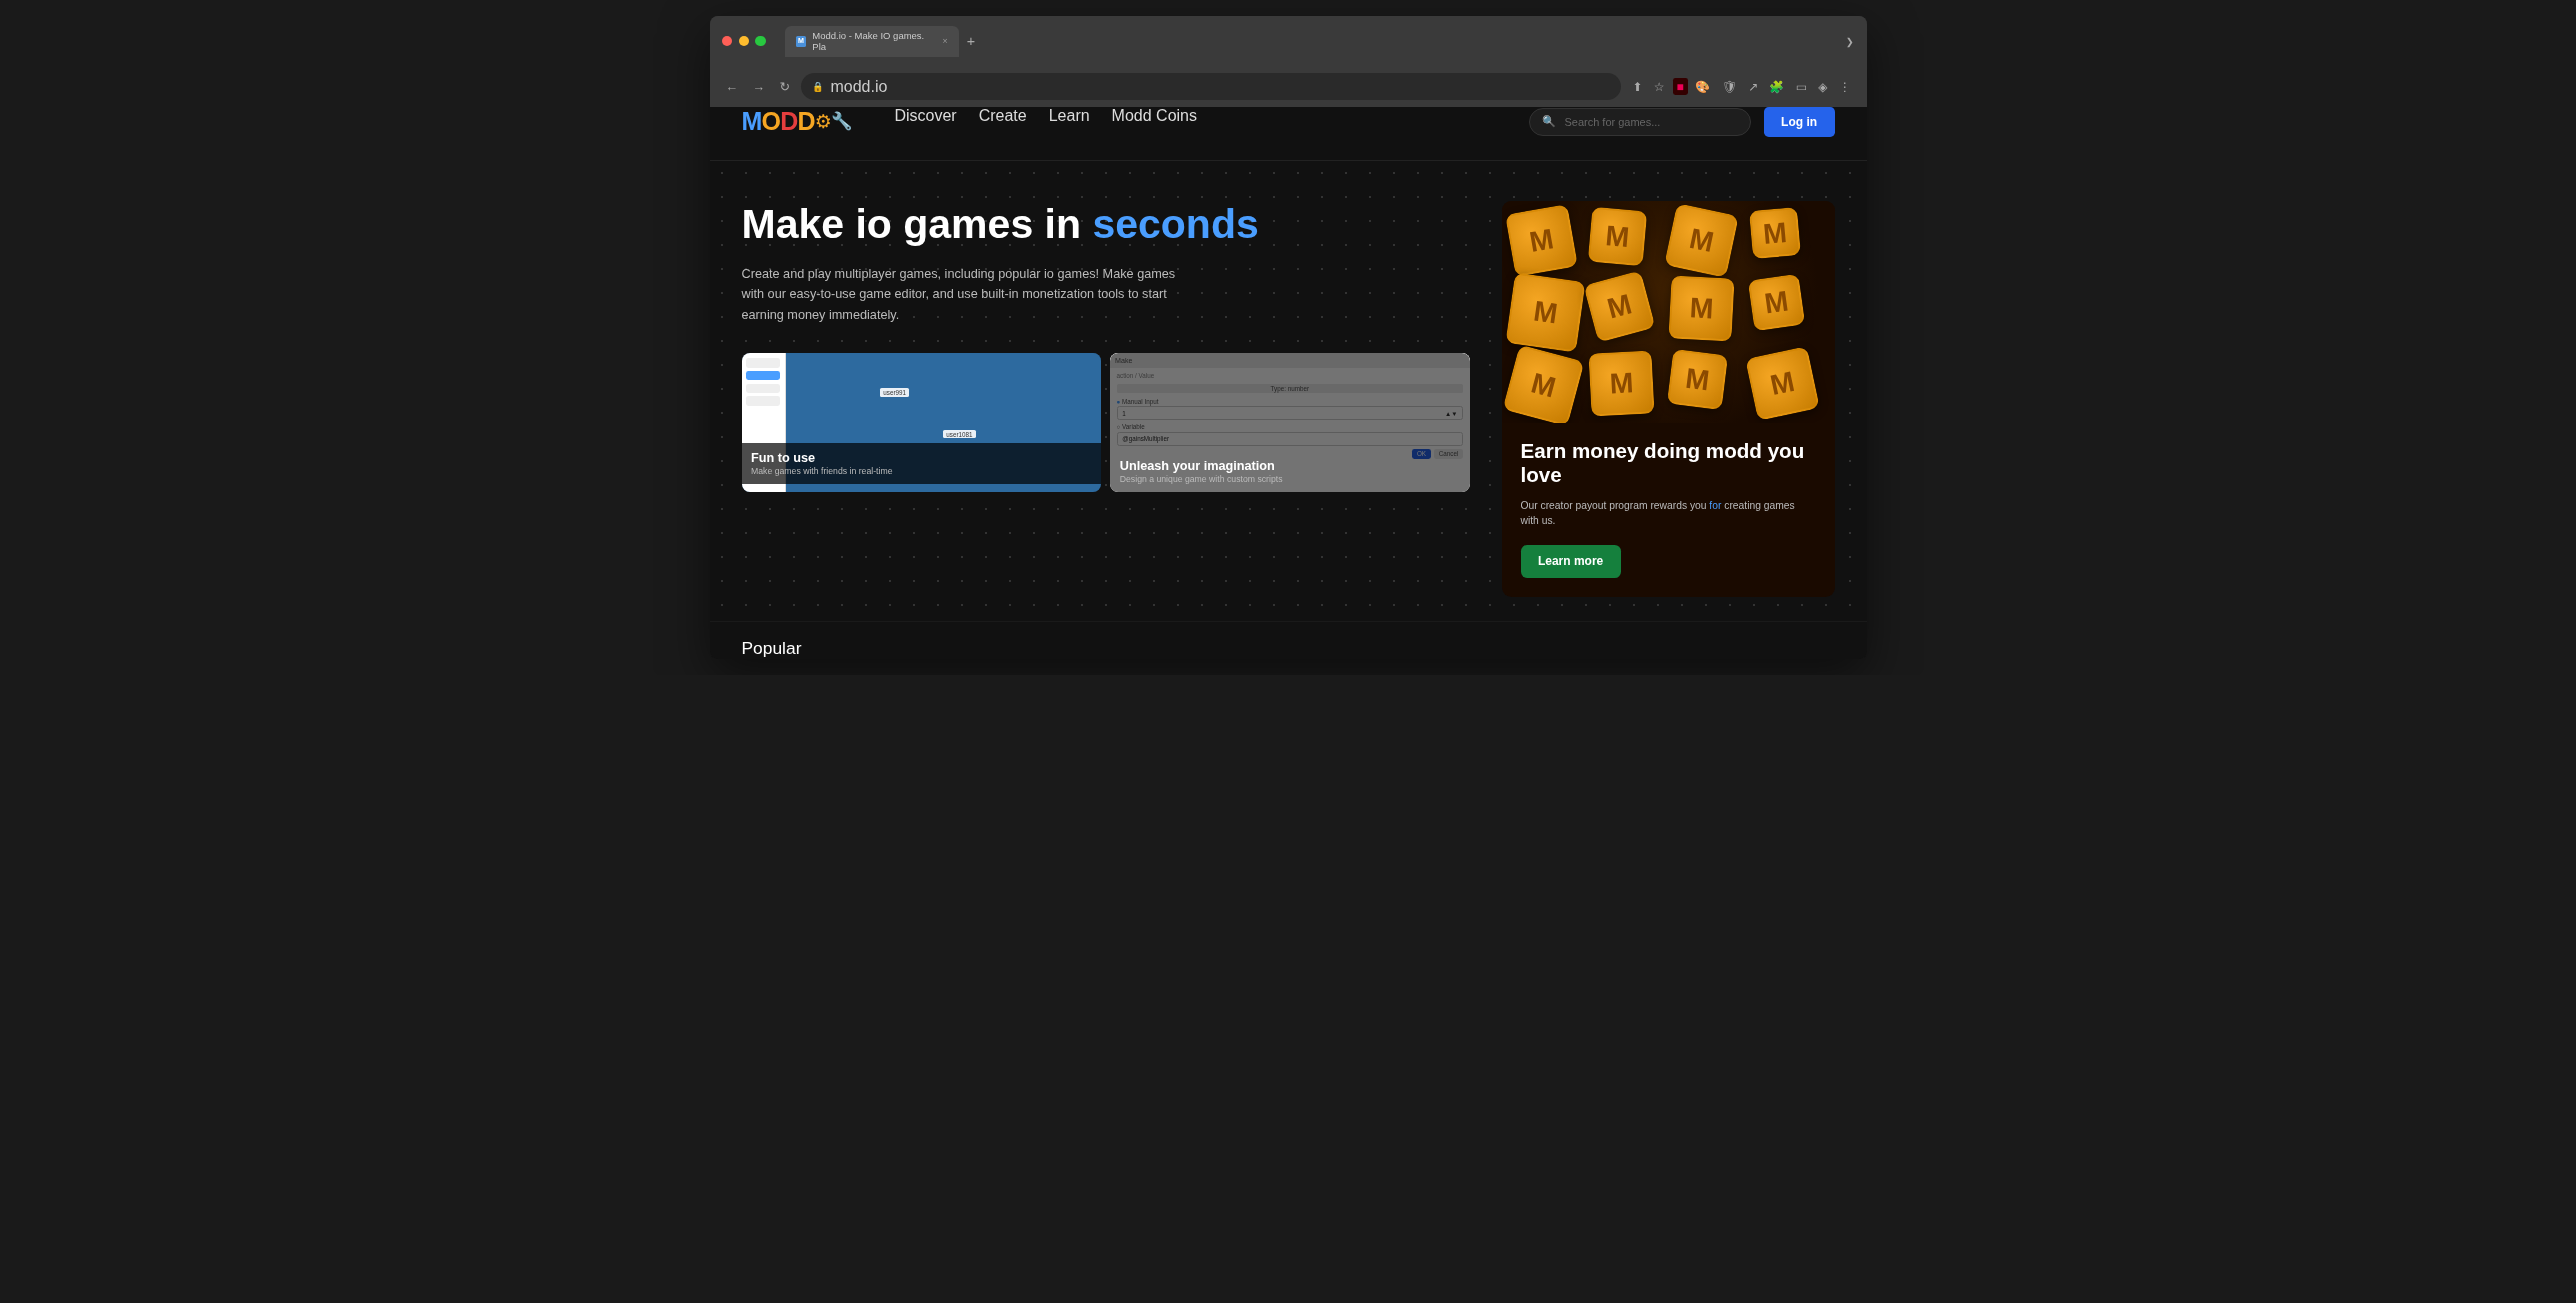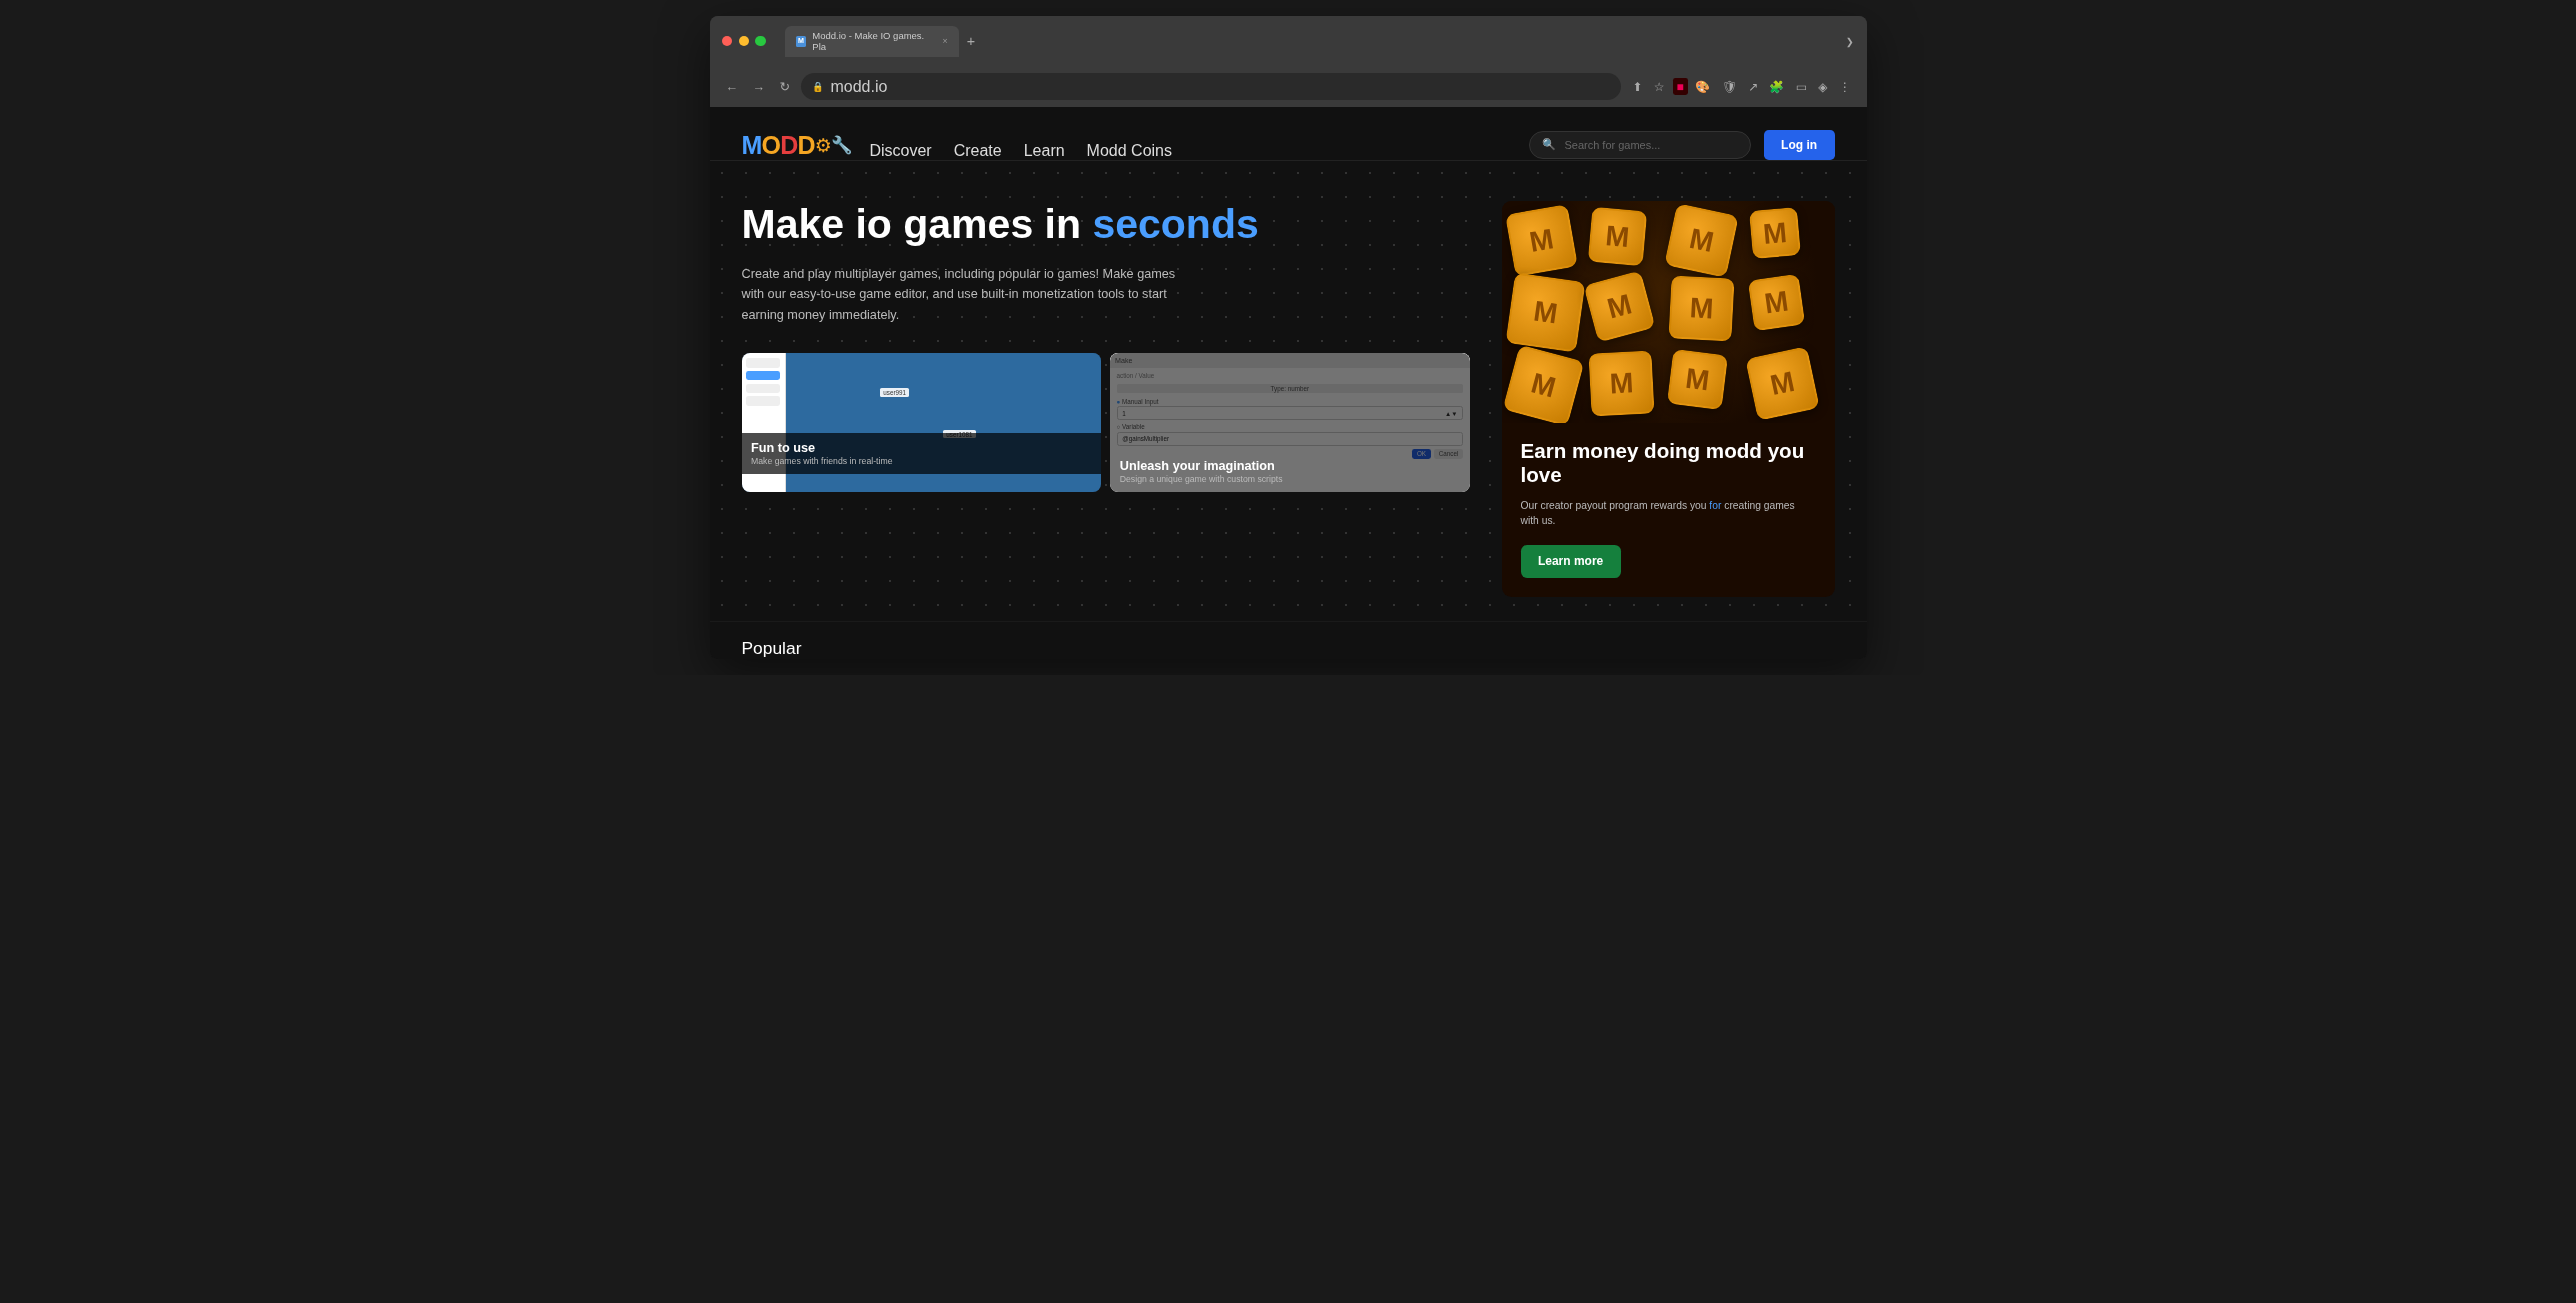--- a/index.html
+++ b/index.html
@@ -28,21 +28,21 @@
     .lock-icon { color: #aaa; font-size: 9.5px; }
     .address-text { color: #ccc; font-size: 16px; }
     .toolbar-actions { display: flex; align-items: center; gap: 4.8px; }
     .toolbar-icon { color: #aaa; font-size: 12px; cursor: pointer; padding: 3.2px; }
     .toolbar-icon.red { color: #e05; background: #300; border-radius: 2.4px; padding: 1.6px 4px; }
 
     
     .website { background: #0d0d0d; }
     
     
-    .nav { background: #111; padding: 0 32px; display: flex; align-items: flex-end; height: 54px; border-bottom: 0.8px solid #222; }
+    .nav { background: #111; padding: 0 32px; display: flex; align-items: flex-start; gap: 25px; height: 54px; border-bottom: 0.8px solid #222; }
     .logo { display: flex; align-items: center; margin-right: 16px; }
     .logo-text { font-size: 25px; font-weight: 900; letter-spacing: -0.8px; }
     .logo-m { color: #4a9eff; }
     .logo-o1 { color: #f5a623; }
     .logo-d1 { color: #e53e3e; }
     .logo-d2 { color: #f5a623; }
     .logo-gear { color: #f5a623; font-size: 19px; }
     .logo-wrench { color: #aaa; font-size: 17.4px; }
     
     .nav-links { display: flex; gap: 22px; align-items: center; }
@@ -69,21 +69,21 @@
     .screenshot-card { border-radius: 8px; overflow: hidden; position: relative; background: #222; height: 139px; }
     
     
     .screenshot-1 { background: linear-gradient(135deg, #1a3a5c 0%, #2d6a9f 40%, #4a9eff22 100%); }
     .game-ui { width: 100%; height: 100%; position: relative; overflow: hidden; }
     .game-sidebar { position: absolute; left: 0; top: 0; width: 44px; height: 100%; background: #fff; border-right: 0.8px solid #ddd; padding: 4.8px; }
     .game-sidebar-item { background: #eee; border-radius: 2.4px; height: 9.5px; margin-bottom: 3.2px; }
     .game-sidebar-item.active { background: #4a9eff; }
     .game-map { position: absolute; left: 44px; top: 0; right: 0; bottom: 0; background: #2d6a9f; }
     .game-player-tag { position: absolute; background: rgba(255,255,255,0.9); color: #333; font-size: 6.3px; padding: 0.8px 3.2px; border-radius: 1.6px; }
-    .screenshot-overlay { position: absolute; bottom: 18px; left: 0; right: 0; background: rgba(0,0,0,0.7); padding: 8px 9.5px; }
+    .screenshot-overlay { position: absolute; bottom: 8px; left: 0; right: 0; background: rgba(0,0,0,0.7); padding: 8px 9.5px; }
     .screenshot-title { color: white; font-size: 12.7px; font-weight: 700; }
     .screenshot-desc { color: #bbb; font-size: 8.7px; margin-top: 1.6px; }
     
     
     .screenshot-2 { background: #f5f5f5; }
     .code-editor { width: 100%; height: 100%; background: #fff; padding: 6.3px; font-size: 7.1px; color: #333; }
     .editor-toolbar { background: #e8e8e8; height: 14.3px; display: flex; align-items: center; padding: 0 4.8px; gap: 6.3px; font-size: 7.1px; color: #555; border-radius: 2.4px 2.4px 0 0; margin: -6.3px -6.3px 4.8px -6.3px; width: calc(100% + 12.7px); }
     .editor-breadcrumb { color: #888; font-size: 6.3px; }
     .editor-label { color: #555; font-size: 6.3px; margin-bottom: 1.6px; }
     .type-badge { background: #e8e8e8; padding: 0.8px 3.2px; border-radius: 1.6px; font-size: 6.3px; color: #555; }

